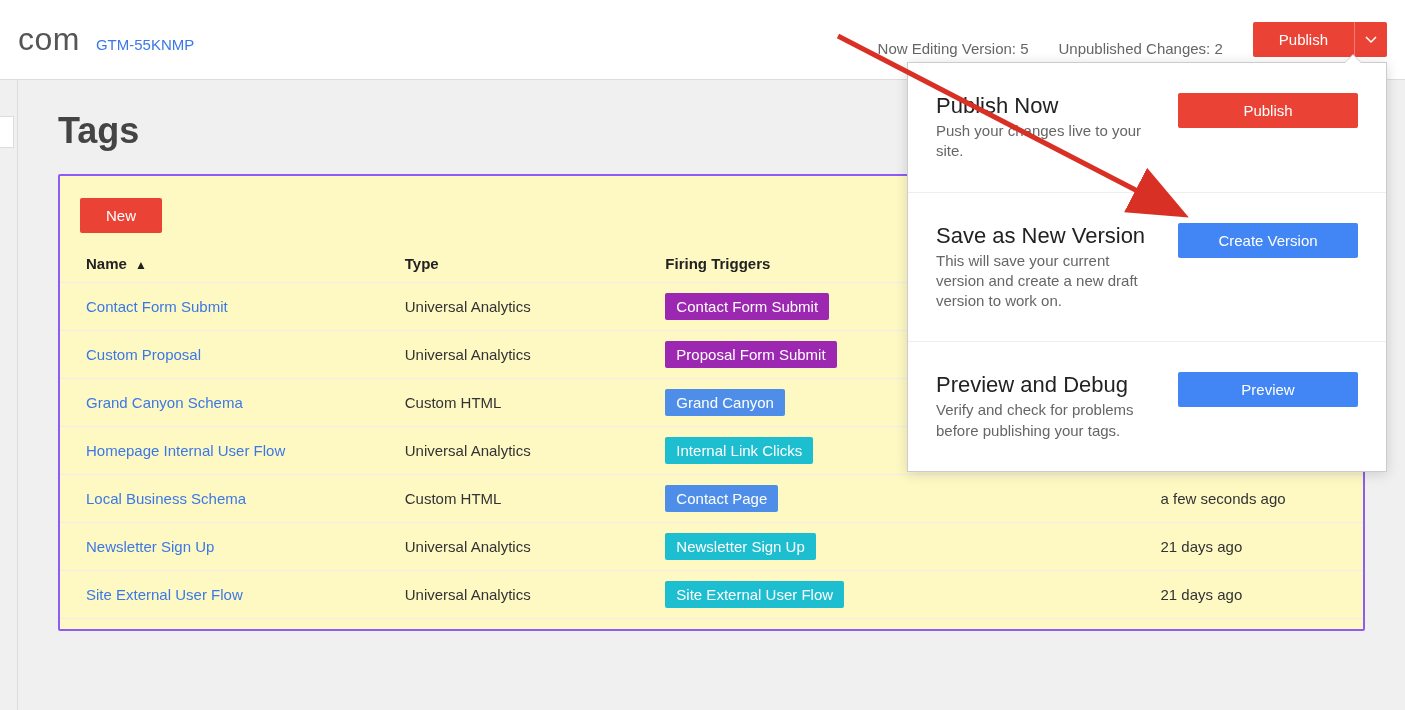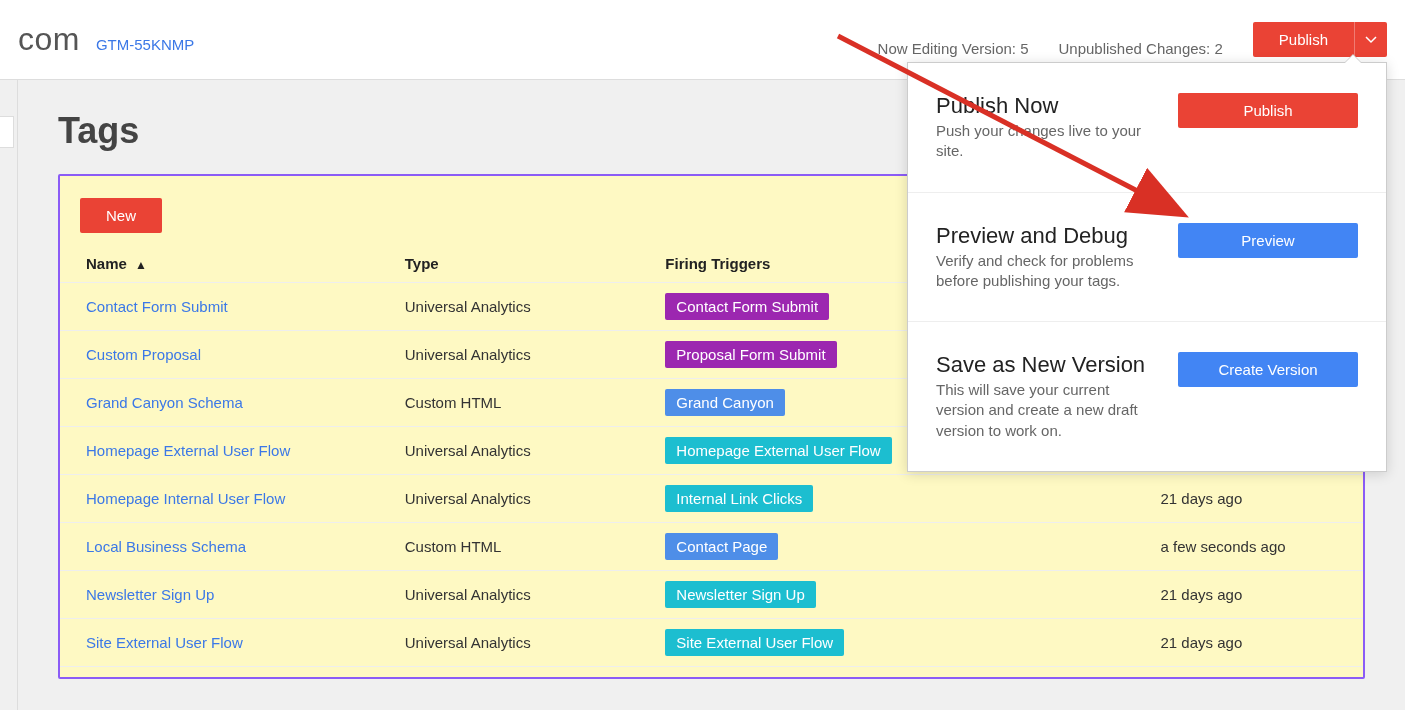--- a/index.html
+++ b/index.html
@@ -112,26 +112,20 @@
               <td><span class="trigger-badge" style="background:#9c27b0">Proposal Form Submit</span></td>
               <td><span class="edited-text"></span></td>
             </tr>
             <tr>
               <td><span class="tag-link">Grand Canyon Schema</span></td>
               <td><span class="type-text">Custom HTML</span></td>
               <td><span class="trigger-badge" style="background:#4e8ee8">Grand Canyon</span></td>
               <td><span class="edited-text"></span></td>
             </tr>
             <tr>
-              <td><span class="tag-link">Homepage External User Flow</span></td>
-              <td><span class="type-text">Universal Analytics</span></td>
-              <td><span class="trigger-badge" style="background:#1cbed0">Homepage External User Flow</span></td>
-              <td><span class="edited-text">21 days ago</span></td>
-            </tr>
-            <tr>
               <td><span class="tag-link">Homepage Internal User Flow</span></td>
               <td><span class="type-text">Universal Analytics</span></td>
               <td><span class="trigger-badge" style="background:#1cbed0">Internal Link Clicks</span></td>
               <td><span class="edited-text">21 days ago</span></td>
             </tr>
             <tr>
               <td><span class="tag-link">Local Business Schema</span></td>
               <td><span class="type-text">Custom HTML</span></td>
               <td><span class="trigger-badge" style="background:#4e8ee8">Contact Page</span></td>
               <td><span class="edited-text">a few seconds ago</span></td>
@@ -157,31 +151,31 @@
 <div class="dropdown-panel">
   <div class="panel-row">
     <div class="panel-text">
       <h3>Publish Now</h3>
       <p>Push your changes live to your site.</p>
     </div>
     <button class="panel-btn btn-red">Publish</button>
   </div>
   <div class="panel-row">
     <div class="panel-text">
+      <h3>Save as New Version</h3>
+      <p>This will save your current version and create a new draft version to work on.</p>
+    </div>
+    <button class="panel-btn btn-blue">Create Version</button>
+  </div>
+  <div class="panel-row">
+    <div class="panel-text">
       <h3>Preview and Debug</h3>
       <p>Verify and check for problems before publishing your tags.</p>
     </div>
     <button class="panel-btn btn-blue">Preview</button>
-  </div>
-  <div class="panel-row">
-    <div class="panel-text">
-      <h3>Save as New Version</h3>
-      <p>This will save your current version and create a new draft version to work on.</p>
-    </div>
-    <button class="panel-btn btn-blue">Create Version</button>
   </div>
 </div>
 
 <svg class="annotation-arrow" width="370" height="210">
   <defs>
     <marker id="ah" markerWidth="14" markerHeight="14" refX="10" refY="5" orient="auto">
       <path d="M0,0 L12,5 L0,10 Z" fill="#d93025"></path>
     </marker>
   </defs>
   <line x1="8" y1="8" x2="350" y2="185" stroke="#d93025" stroke-width="5" marker-end="url(#ah)"></line>

